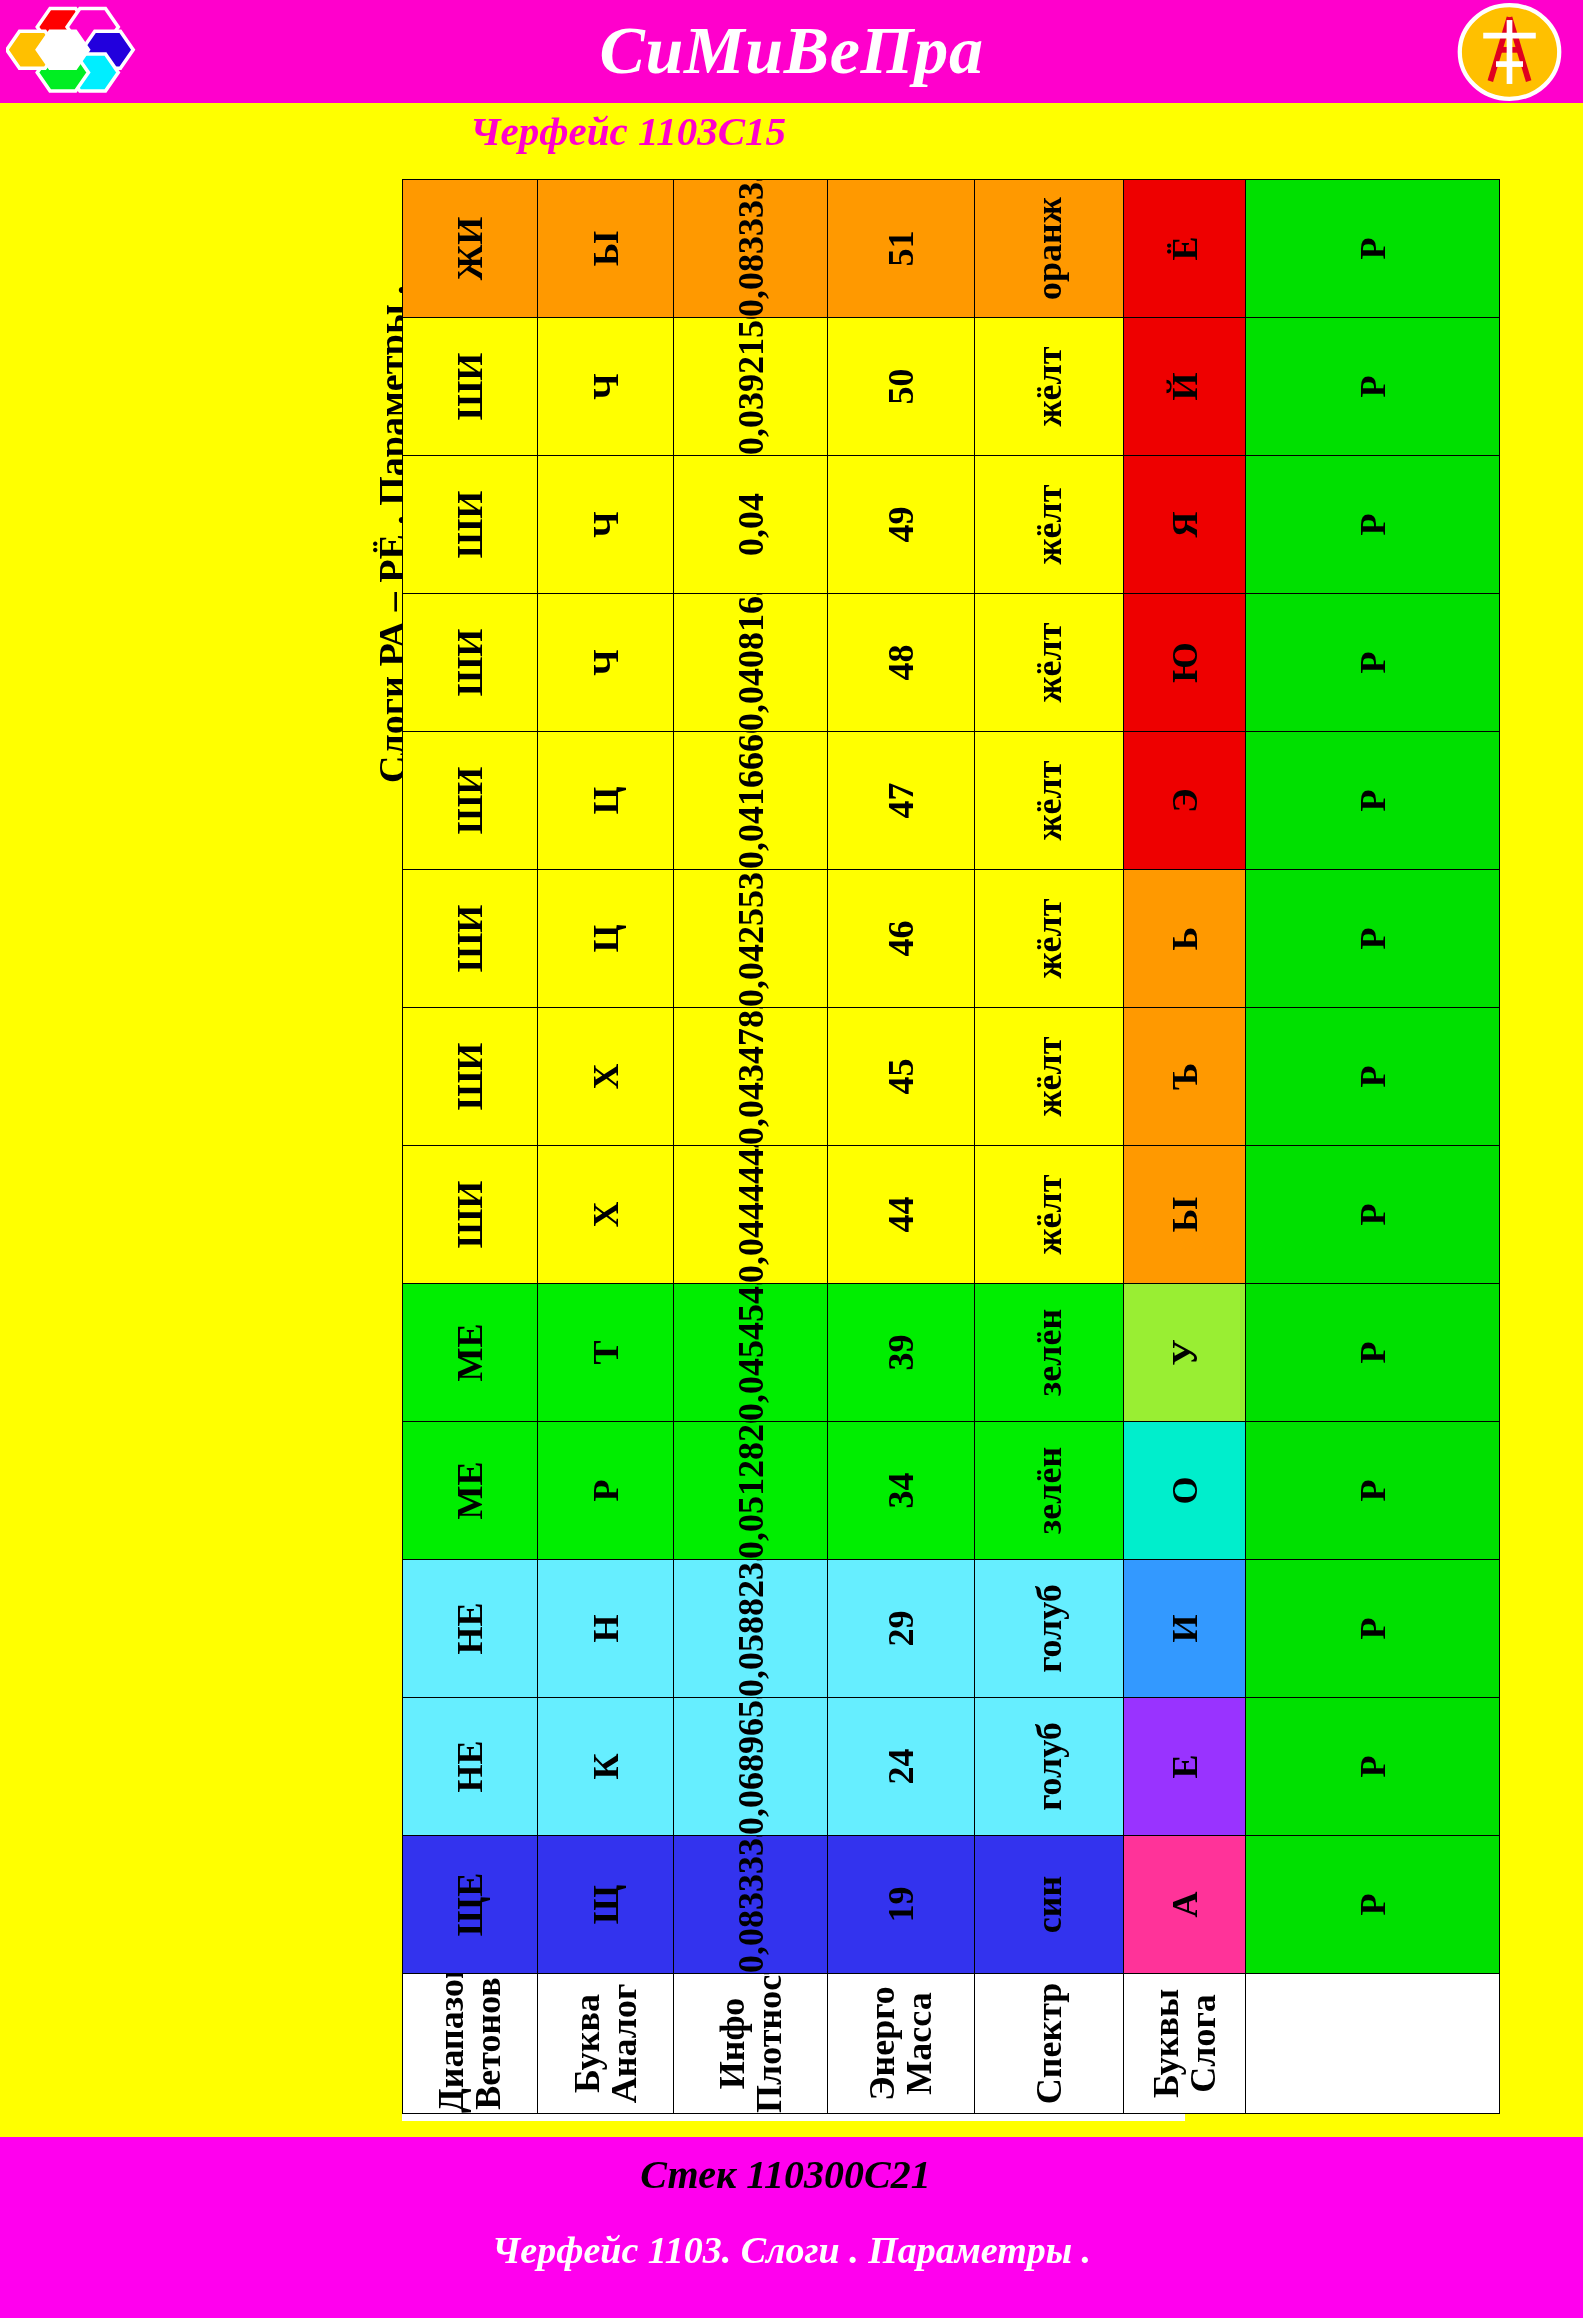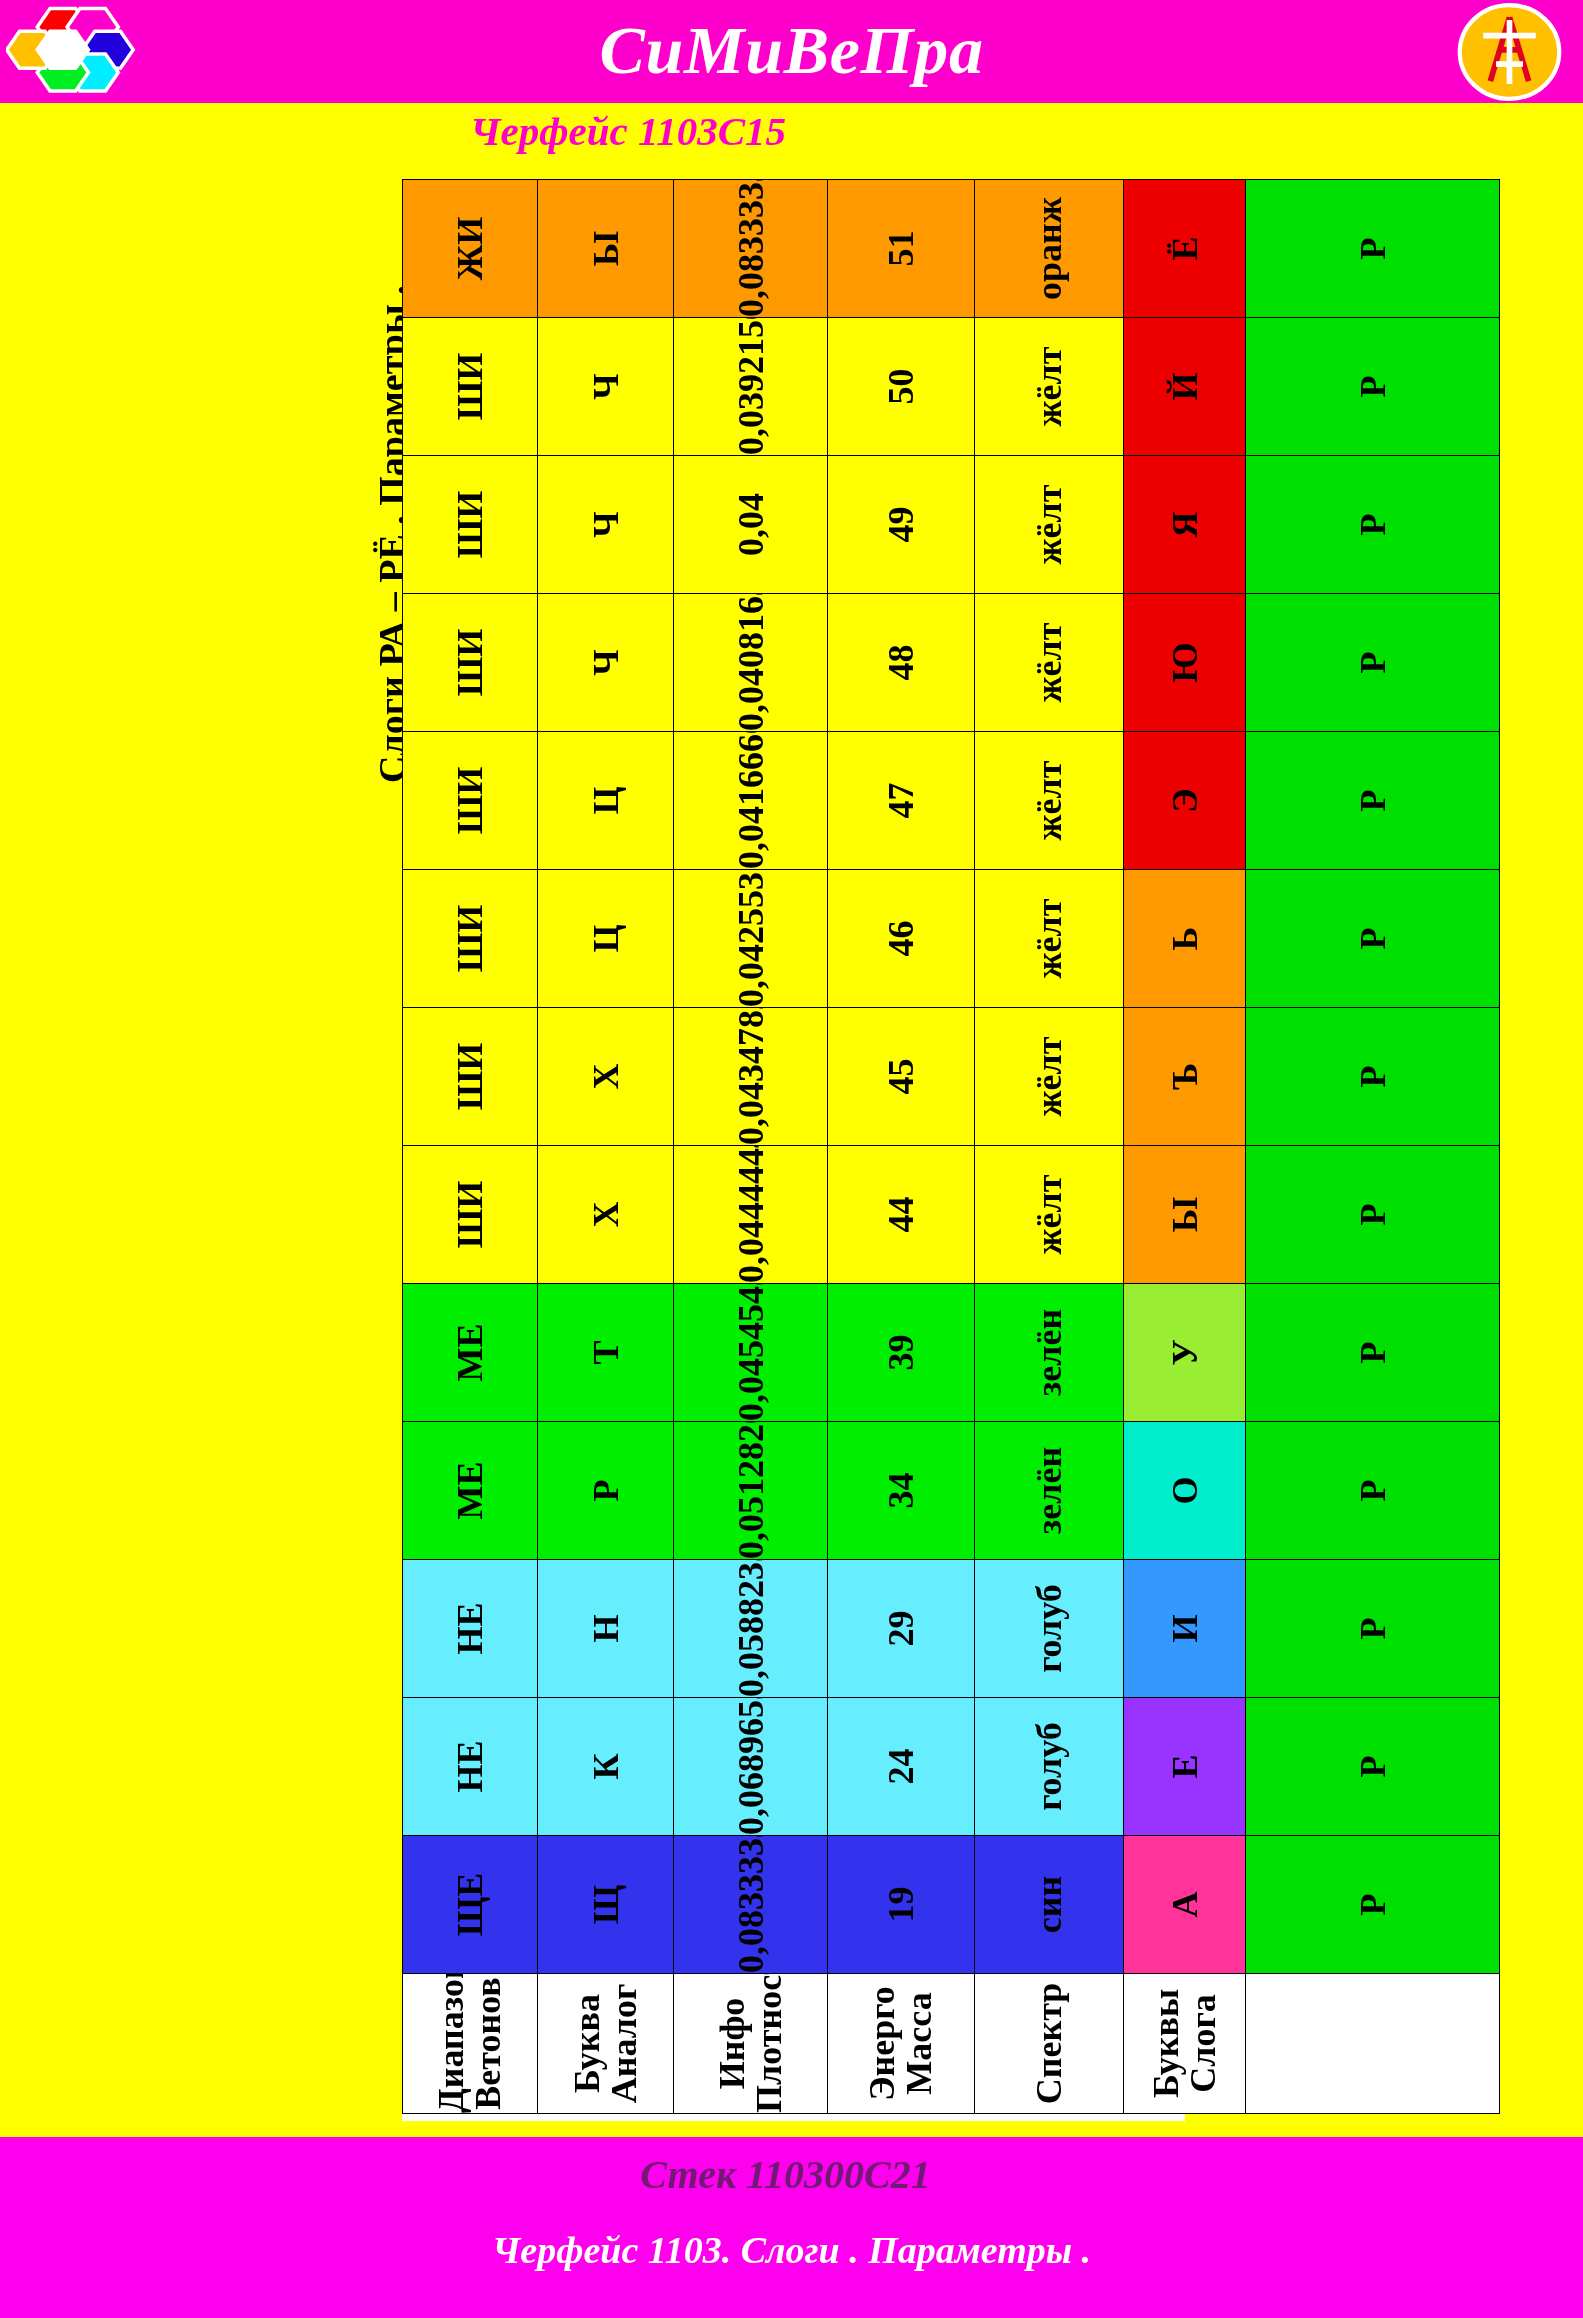--- a/index.html
+++ b/index.html
@@ -90,21 +90,21 @@
   tr.r-letter td, tr.r-letter th{height:253px;}
   .sz-sm{font-size:31px;}
   
   
   #footer-bar{
     position:absolute;left:0;top:2137px;width:1583px;height:181px;
     background:#FF00EE;
   }
   #stack-line{
     position:absolute;left:0;top:2151px;width:1571px;
-    text-align:center;color:#701a75;
+    text-align:center;color:#000000;
     font-size:40px;font-weight:bold;font-style:italic;
     font-family:"Liberation Serif",serif;
   }
   #footer-caption{
     position:absolute;left:0;top:2228px;width:1583px;
     text-align:center;color:#FFFFFF;
     font-size:38px;font-weight:bold;font-style:italic;
     font-family:"Liberation Serif",serif;
   }
   

